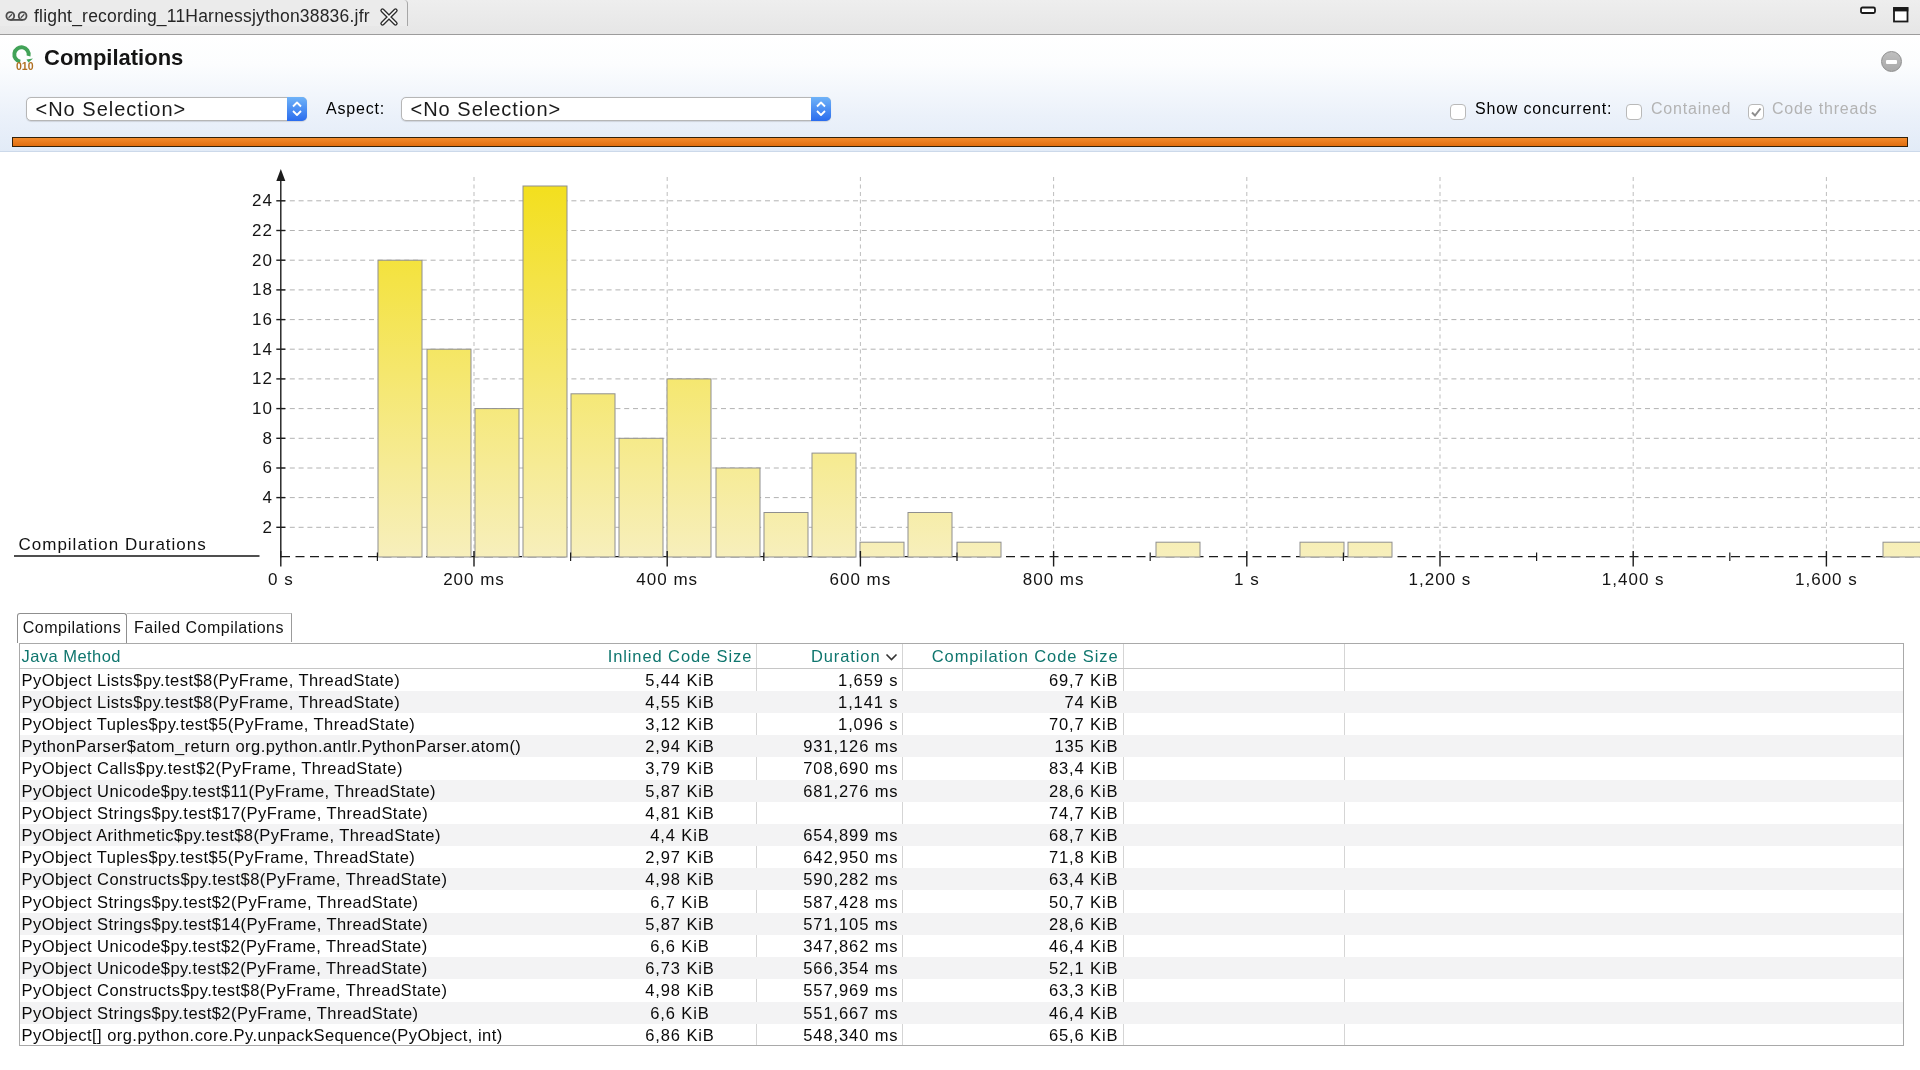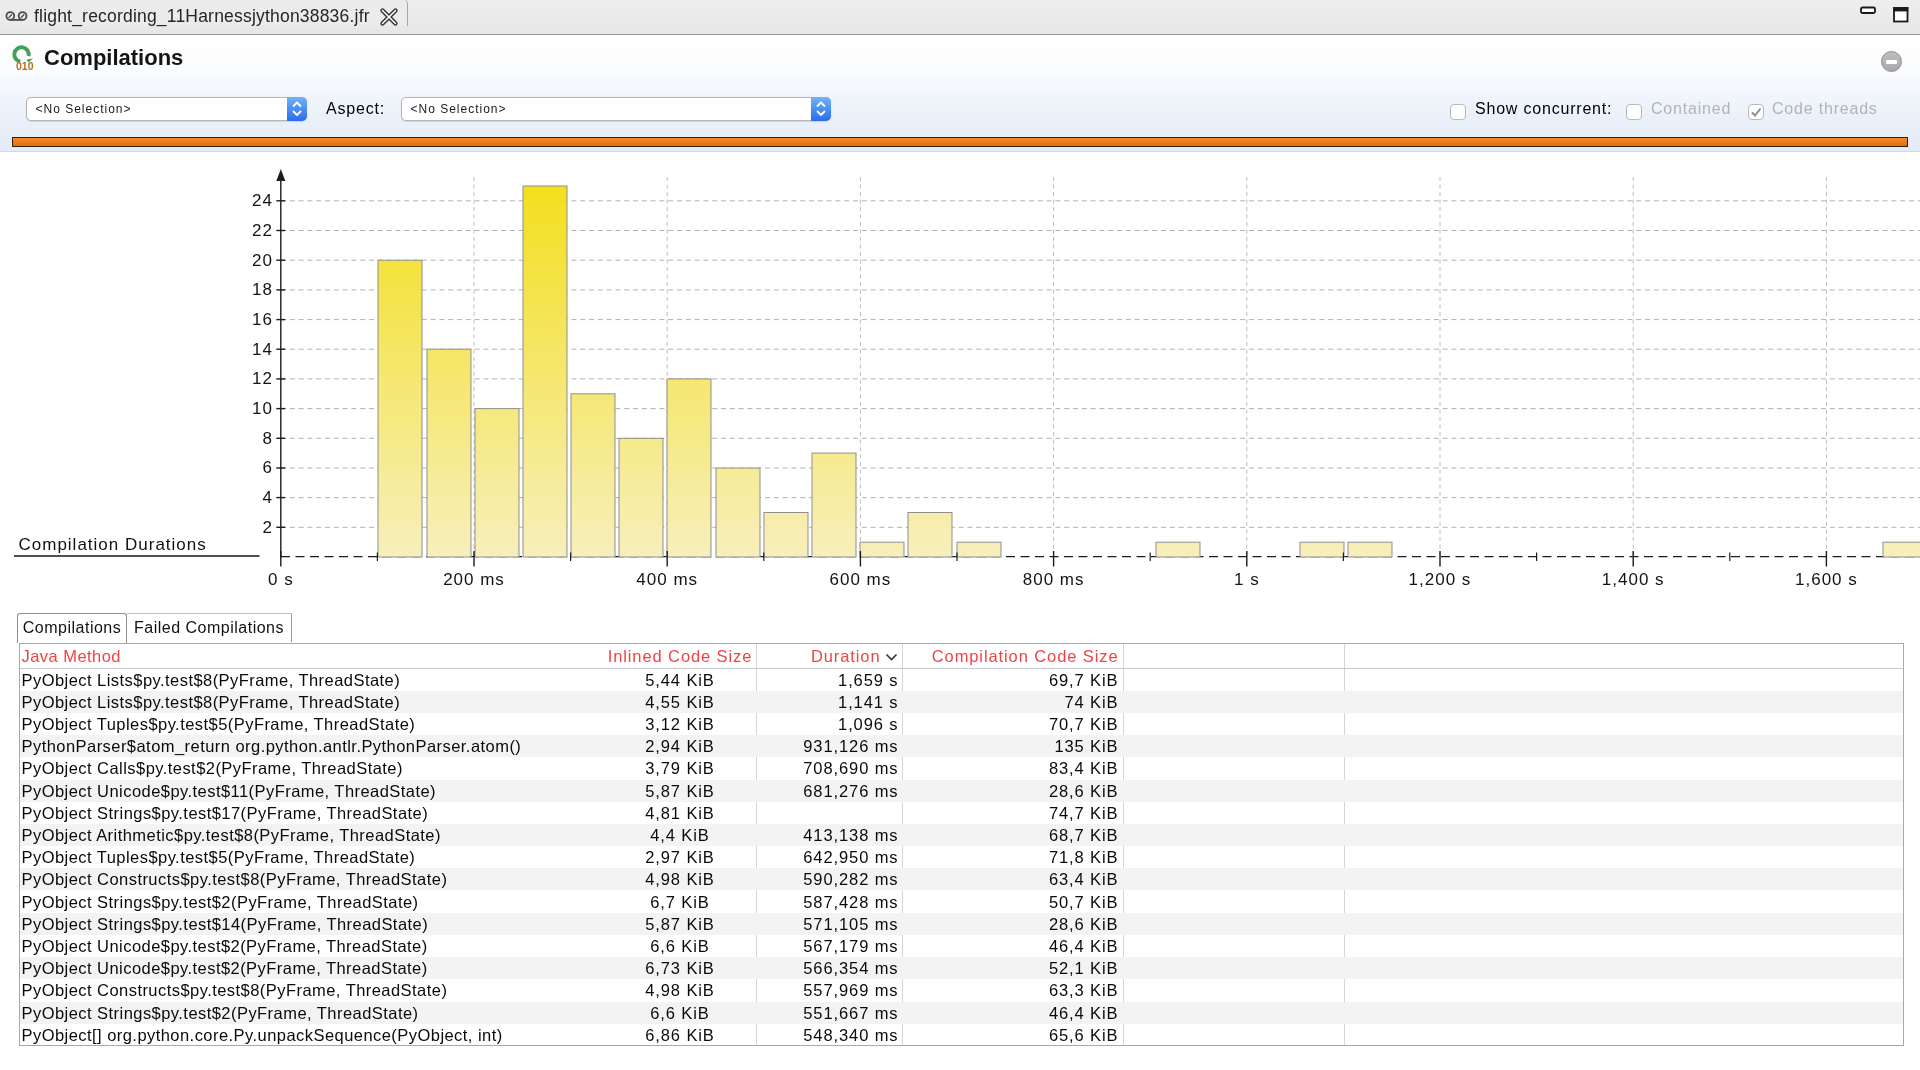--- a/index.html
+++ b/index.html
@@ -9,21 +9,21 @@
 #etab{position:absolute;left:0;top:0;width:408px;height:26px;background:#ebebeb;
  border-right:1px solid #a6a6a6;border-top-right-radius:4px}
 #etab .txt{position:absolute;left:34px;top:0;line-height:33px;font-size:17.5px;color:#262626;letter-spacing:0.2px}
 
 #fhead{position:absolute;left:0;top:35px;width:1920px;height:117px;
  background:linear-gradient(#ffffff 0%,#fcfdfe 25%,#ebf1fa 70%,#e2ebf7 100%);
  border-bottom:1px solid #ccd9ea}
 #title{position:absolute;left:44px;top:10px;font-size:22px;font-weight:bold;color:#141414}
 .combo{position:absolute;top:61.5px;height:24px;background:#fff;border:1px solid #b6b6b6;
  border-radius:5px;box-shadow:0 0.5px 1px rgba(0,0,0,.12)}
-.combo .txt{position:absolute;left:8.5px;top:0;line-height:22.5px;font-size:12px;color:#1a1a1a;letter-spacing:1px}
+.combo .txt{position:absolute;left:8.5px;top:0;line-height:22.5px;font-size:20px;color:#1a1a1a;letter-spacing:1px}
 .combo .cap{position:absolute;right:-1px;top:-1px;width:20px;height:24px;border-radius:0 5px 5px 0;
  background:linear-gradient(#6fb3f8,#2a6cee)}
 .lbl{position:absolute;top:61.5px;line-height:24px;font-size:16px;color:#000;letter-spacing:0.8px}
 .glbl{color:#b3b3b3}
 .cb{position:absolute;top:68.5px;width:16px;height:16px;background:#fff;
  border:1px solid #b9b9b9;border-radius:4px}
 #obar{position:absolute;left:12px;top:102px;width:1896px;height:10px;
  background:linear-gradient(#f28a2c,#e06d0e);border:1.5px solid #33210a}
 
 #colbtn{position:absolute;left:1881px;top:16px;width:21px;height:21px;border-radius:50%;
@@ -32,21 +32,21 @@
 
 .btab{position:absolute;top:612.5px;height:30.5px;font-size:16px;letter-spacing:0.5px;color:#111;line-height:27px}
 #btab1{left:17px;width:110px;background:#fff;border:1px solid #8f8f8f;border-bottom:none;
  border-radius:3px 3px 0 0;text-align:center}
 #btab2{left:127px;width:165px;border-top:1px solid #c2c2c2;border-right:1px solid #9b9b9b;
  height:29px;text-align:center}
 
 #tbl{position:absolute;left:18.5px;top:643px;width:1885px;height:403px;
  border:1px solid #a9a9a9;background:#fff;overflow:hidden}
 #thead{position:absolute;left:0;top:0;width:100%;height:24.5px;border-bottom:1px solid #c6c6c6;
- font-size:16.5px;color:#ef4444}
+ font-size:16.5px;color:#0f766e}
 .rw{position:absolute;left:0;width:100%;height:22.2px;font-size:16.5px;color:#0a0a0a;line-height:22.2px}
 .odd{background:#f3f3f4}
 .c1{position:absolute;left:2px;top:0;white-space:nowrap;letter-spacing:0.45px}
 .c2,.c3,.c4{letter-spacing:0.9px}
 .c2{position:absolute;left:0;width:879px;text-align:right;top:0}
 .c3{position:absolute;left:0;width:1099px;text-align:right;top:0}
 .c4{position:absolute;left:0;width:1321px;text-align:center;top:0}
 .csep{position:absolute;top:0;bottom:0;width:1px;background:#d5d5d5}
 </style></head>
 <body>
@@ -260,21 +260,21 @@
       <span class="c3">28,6 KiB</span>
       <span class="c4">5,87 KiB</span>
     </div>
     <div class="rw" style="top:157.7px">
       <span class="c1">PyObject Strings$py.test$17(PyFrame, ThreadState)</span>
       <span class="c3">74,7 KiB</span>
       <span class="c4">4,81 KiB</span>
     </div>
     <div class="rw odd" style="top:179.9px">
       <span class="c1">PyObject Arithmetic$py.test$8(PyFrame, ThreadState)</span>
-      <span class="c2">413,138 ms</span>
+      <span class="c2">654,899 ms</span>
       <span class="c3">68,7 KiB</span>
       <span class="c4">4,4 KiB</span>
     </div>
     <div class="rw" style="top:202.1px">
       <span class="c1">PyObject Tuples$py.test$5(PyFrame, ThreadState)</span>
       <span class="c2">642,950 ms</span>
       <span class="c3">71,8 KiB</span>
       <span class="c4">2,97 KiB</span>
     </div>
     <div class="rw odd" style="top:224.3px">
@@ -290,21 +290,21 @@
       <span class="c4">6,7 KiB</span>
     </div>
     <div class="rw odd" style="top:268.7px">
       <span class="c1">PyObject Strings$py.test$14(PyFrame, ThreadState)</span>
       <span class="c2">571,105 ms</span>
       <span class="c3">28,6 KiB</span>
       <span class="c4">5,87 KiB</span>
     </div>
     <div class="rw" style="top:290.9px">
       <span class="c1">PyObject Unicode$py.test$2(PyFrame, ThreadState)</span>
-      <span class="c2">567,179 ms</span>
+      <span class="c2">347,862 ms</span>
       <span class="c3">46,4 KiB</span>
       <span class="c4">6,6 KiB</span>
     </div>
     <div class="rw odd" style="top:313.1px">
       <span class="c1">PyObject Unicode$py.test$2(PyFrame, ThreadState)</span>
       <span class="c2">566,354 ms</span>
       <span class="c3">52,1 KiB</span>
       <span class="c4">6,73 KiB</span>
     </div>
     <div class="rw" style="top:335.3px">

